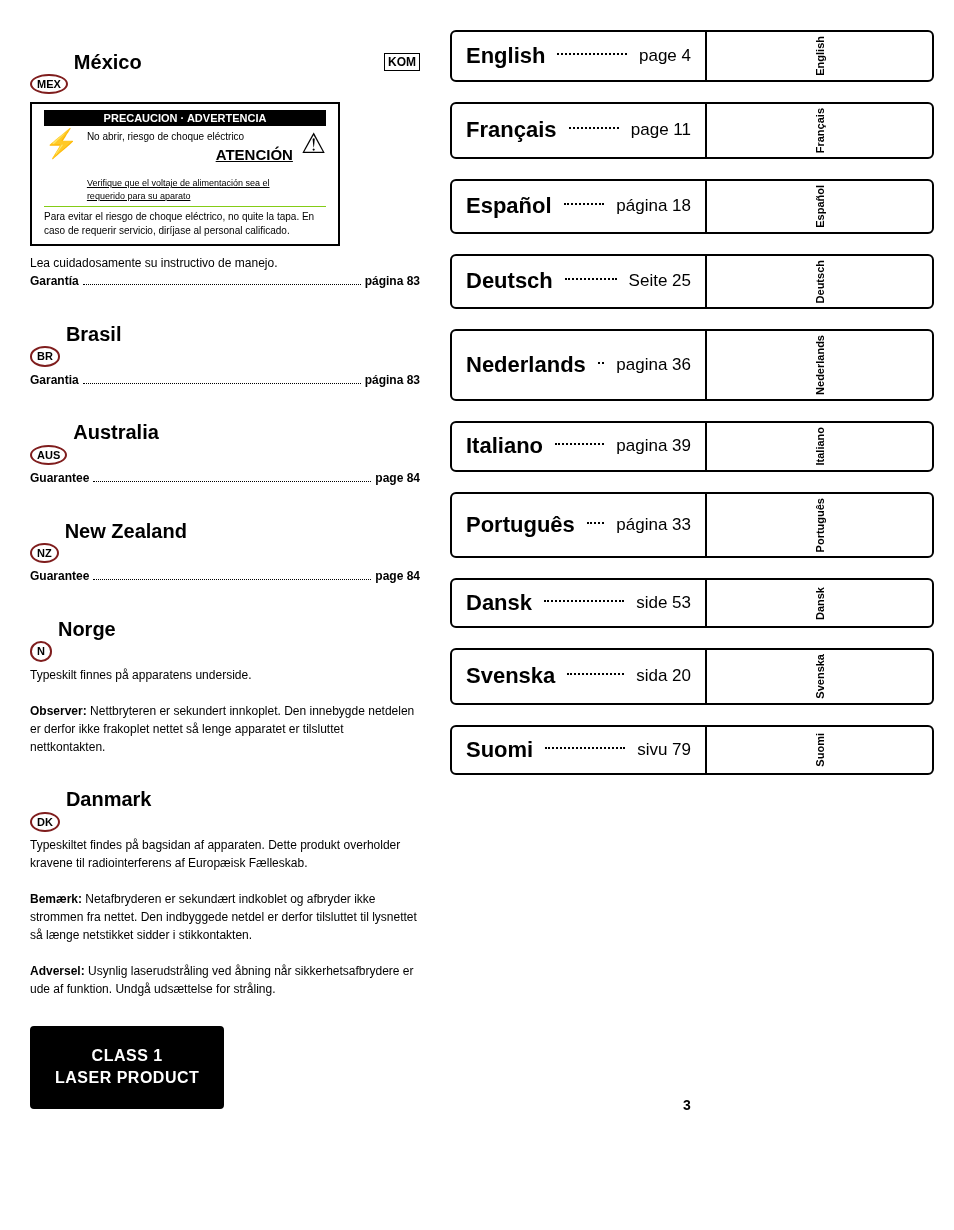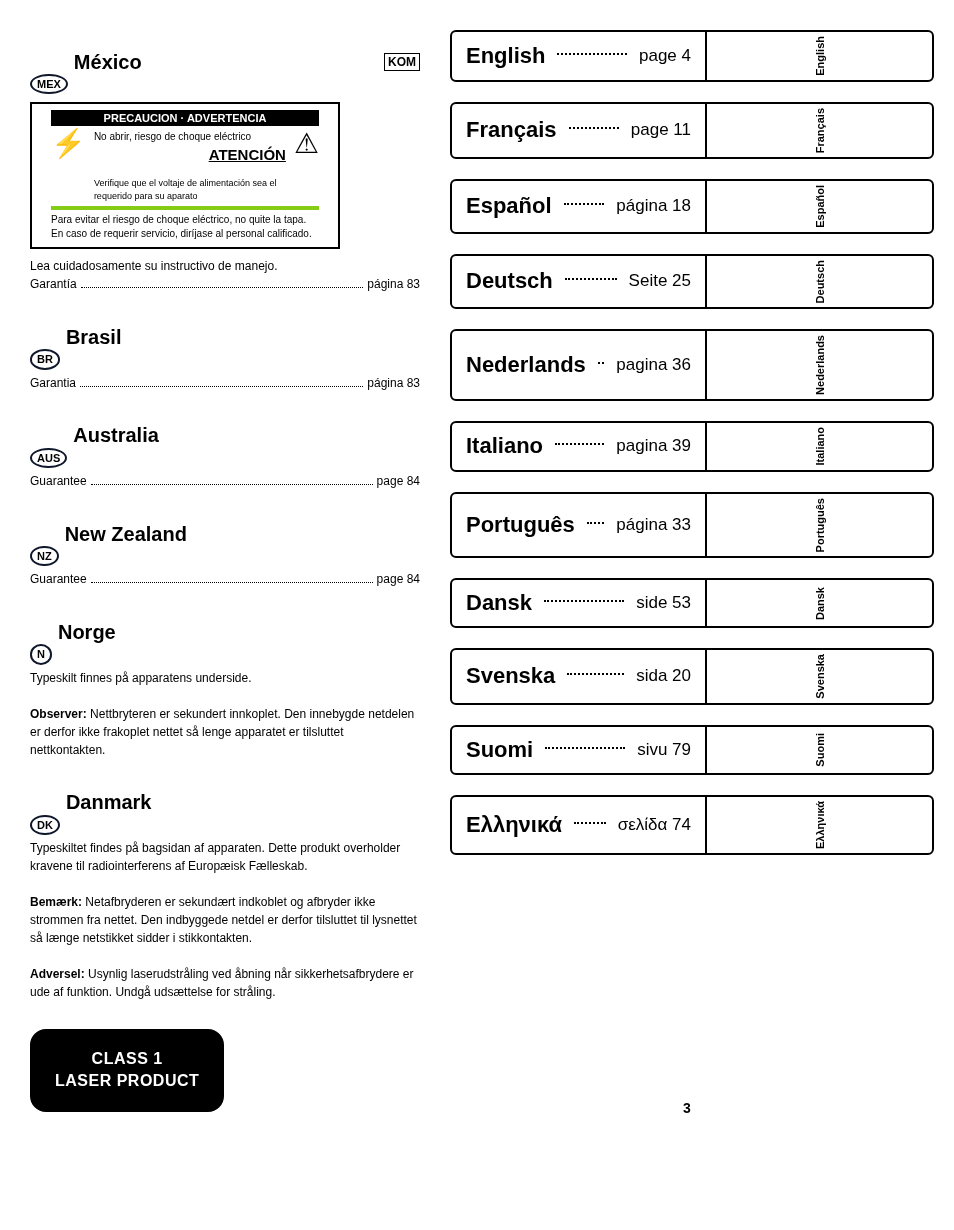--- a/index.html
+++ b/index.html
@@ -36,53 +36,54 @@
       display: flex;
       align-items: center;
       gap: 6px;
       font-size: 20px;
       font-weight: bold;
       margin-bottom: 4px;
     }
 
     .country-badge {
       display: inline-block;
-      border: 2px solid #0f172a;
+      border: 2px solid #7f1d1d;
       border-radius: 50%;
       padding: 1px 5px;
       font-size: 11px;
       font-weight: bold;
       vertical-align: middle;
       line-height: 1.3;
       margin-top: 44px;
     }
 
     .country-body {
       font-size: 12px;
       line-height: 1.5;
     }
 
     .dotted-line {
       display: flex;
       align-items: baseline;
       gap: 0;
       font-size: 12px;
+      font-weight: bold;
     }
 
     .dots {
       flex: 1;
       border-bottom: 1px dotted #000;
       margin: 0 4px;
       margin-bottom: 3px;
     }
 
     
     .warning-box {
       border: 2px solid #000;
-      padding: 6px 19px;
+      padding: 6px 12px;
       margin: 8px 0;
       font-size: 10px;
       position: relative;
       max-width: 310px;
     }
 
     .warning-title {
       text-align: center;
       font-weight: bold;
       font-size: 11px;
@@ -119,34 +120,34 @@
     }
 
     .warning-right-icon {
       font-size: 28px;
       flex-shrink: 0;
       line-height: 1;
     }
 
     .warning-footer {
       font-size: 10px;
-      border-top: 4px solid #84cc16;
+      border-top: 1px solid #84cc16;
       padding-top: 3px;
       margin-top: 4px;
       line-height: 1.4;
     }
 
     .bold-label {
       font-weight: bold;
     }
 
     
     .laser-box {
       border: 5px solid #000;
-      border-radius: 16px;
+      border-radius: 4px;
       padding: 14px 20px;
       display: inline-block;
       text-align: center;
       margin-top: 16px;
       background: #000;
       color: #fff;
       max-width: 200px;
     }
 
     .laser-box-text {
@@ -254,21 +255,21 @@
         <span>México</span>
         <span style="margin-left:auto; font-size:12px; font-weight:bold; border:1px solid #000; padding:1px 3px;">KOM</span>
       </div>
       <div class="warning-box">
         <div class="warning-title">PRECAUCION · ADVERTENCIA</div>
         <div class="warning-content">
           <div class="warning-icon">⚡</div>
           <div class="warning-text-block">
             <div>No abrir, riesgo de choque eléctrico</div>
             <div class="attencion-title">ATENCIÓN</div>
-            <div style="font-size:9px;">Verifique que el voltaje de alimentación sea el requerido para su aparato</div>
+            <div style="font-size:9px;text-decoration:underline;">Verifique que el voltaje de alimentación sea el requerido para su aparato</div>
           </div>
           <div class="warning-right-icon">⚠</div>
         </div>
         <div class="warning-footer">Para evitar el riesgo de choque eléctrico, no quite la tapa. En caso de requerir servicio, diríjase al personal calificado.</div>
       </div>
       <div class="country-body">
         <div>Lea cuidadosamente su instructivo de manejo.</div>
         <div class="dotted-line">
           <span>Garantía</span>
           <span class="dots"></span>
@@ -457,28 +458,18 @@
           <div class="lang-row">
             <div class="lang-main">
               <span class="lang-name">Suomi</span>
               <span class="lang-dots"></span>
               <span class="lang-page">sivu 79</span>
             </div>
             <div class="lang-tab">
               <span>Suomi</span>
             </div>
           </div>
-          <div class="lang-row">
-            <div class="lang-main">
-              <span class="lang-name">Ελληνικά</span>
-              <span class="lang-dots"></span>
-              <span class="lang-page">σελίδα 74</span>
-            </div>
-            <div class="lang-tab">
-              <span>Ελληνικά</span>
-            </div>
-          </div>
         </div>
       <div class="page-number-row">3</div>
     </div>
   </div>
 
 </div>
 
 </body></html>

